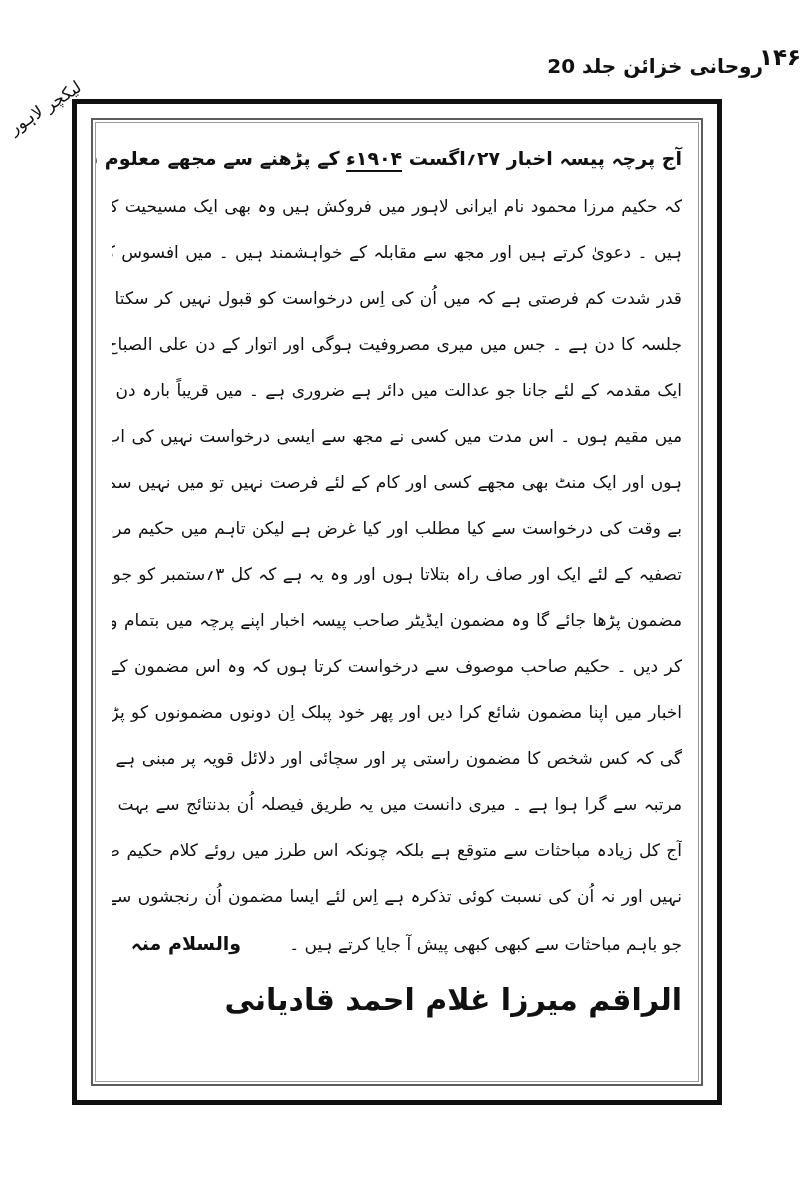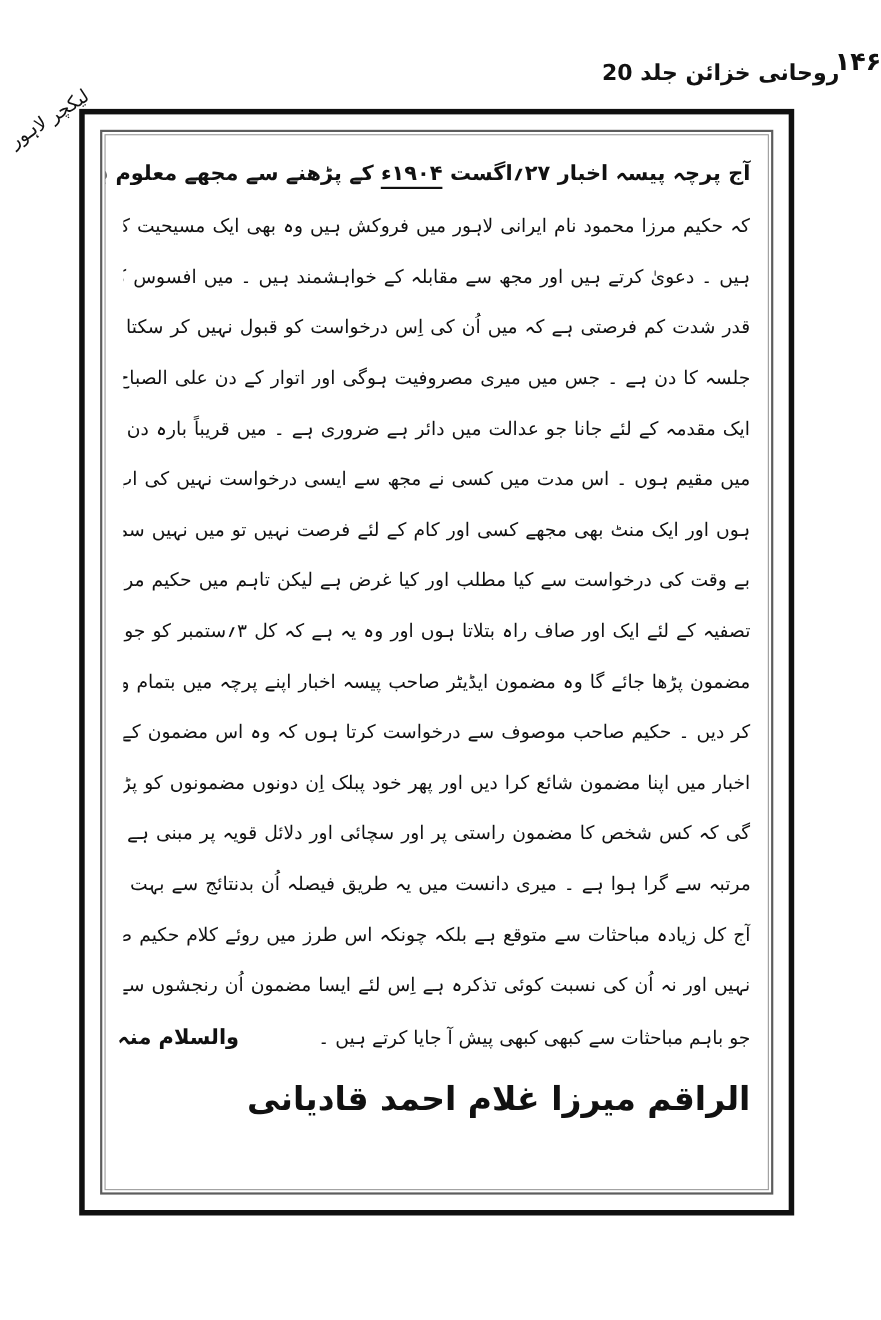--- a/index.html
+++ b/index.html
@@ -51,21 +51,21 @@
     font-size:17px;line-height:46px;
     white-space:nowrap;overflow:hidden;
     text-align:justify;text-align-last:justify;
     word-spacing:1px;
   }
   .closing-row{
     display:flex;flex-direction:row;align-items:baseline;
     font-size:17px;line-height:48px;white-space:nowrap;
   }
   .closing-row .salutation{
-    font-weight:bold;font-size:19px;margin-right:72px; 
+    font-weight:bold;font-size:19px;margin-right:48px; 
   }
   .signature-line{
     direction:rtl;text-align:right;
     padding-left:42px;margin-top:14px;
     font-size:30px;font-weight:bold;white-space:nowrap;
   }
 </style>
 </head>
 <body>
 

